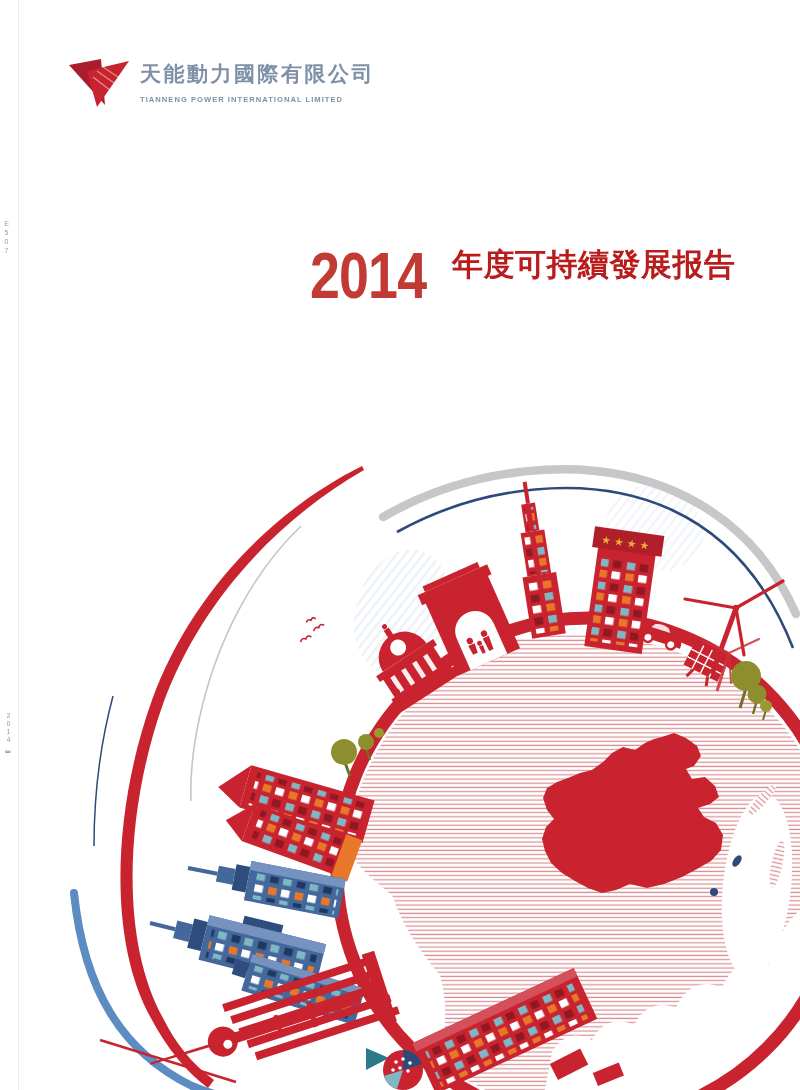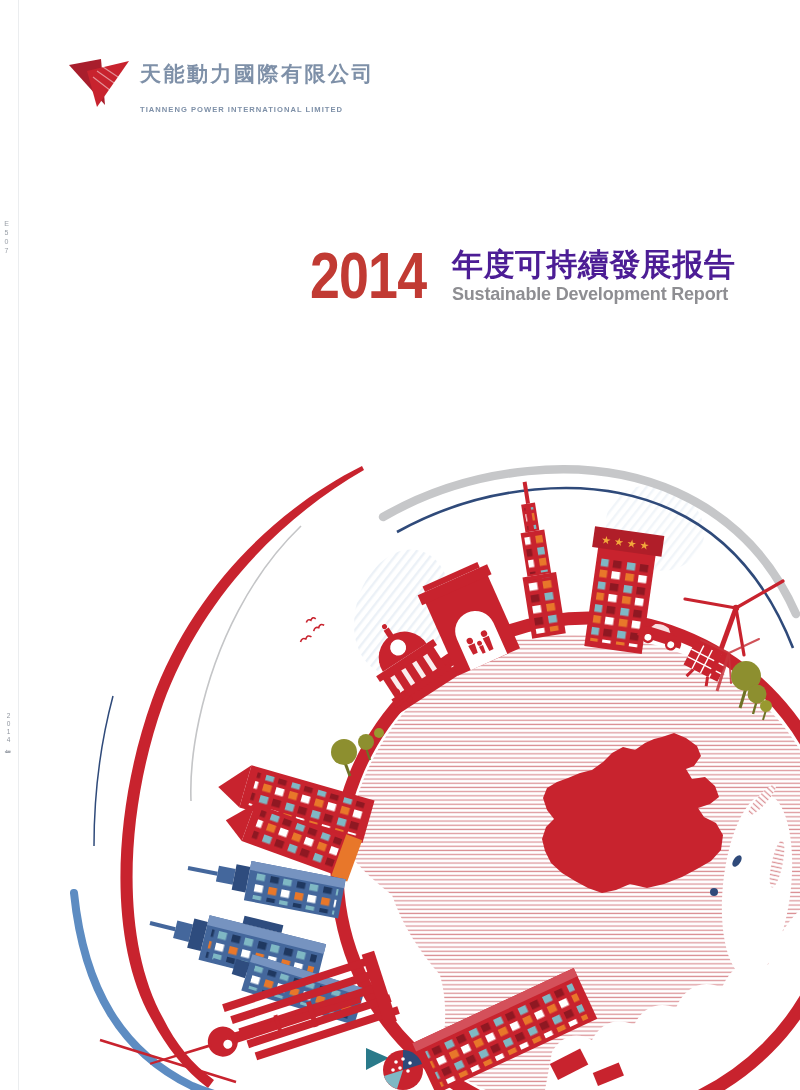--- a/index.html
+++ b/index.html
@@ -7,32 +7,32 @@
     width:800px;height:1090px;position:relative;overflow:hidden;
     background:#FFFFFF;
     font-family:"Liberation Sans","DejaVu Sans",sans-serif;
   }
   .fold-line{position:absolute;left:18px;top:0;width:1px;height:1090px;background:#E6E8EB;opacity:.8;}
   
   .logo{position:absolute;left:67px;top:57px;display:flex;align-items:flex-start;}
   .logo-mark{width:64px;height:52px;flex:0 0 auto;}
   .logo-text{margin-left:9px;padding-top:5px;color:#7E90A8;}
   .logo-cn{font-size:21px;font-weight:700;letter-spacing:2.5px;line-height:1.15;white-space:nowrap;}
-  .logo-en{font-size:7.6px;font-weight:700;letter-spacing:1.02px;margin-top:19px;white-space:nowrap;}
+  .logo-en{font-size:7.6px;font-weight:700;letter-spacing:1.02px;margin-top:9px;white-space:nowrap;}
   
   .spine{position:absolute;writing-mode:vertical-rl;text-orientation:upright;color:#9AA0A8;}
   .spine-top{left:3px;top:220px;font-size:7px;letter-spacing:2px;}
   .spine-bottom{left:3px;top:712px;font-size:6.5px;letter-spacing:1px;color:#8F959E;max-height:150px;overflow:hidden;}
   
   .title{position:absolute;left:310px;top:247px;display:flex;align-items:flex-start;}
   .title-year-box{width:134px;}
   .title-year{display:inline-block;transform:scaleX(.84);transform-origin:left top;
     font-size:64px;font-weight:700;color:#C13A33;line-height:.92;letter-spacing:-1px;white-space:nowrap;}
   .title-right{margin-left:8px;}
-  .title-cn{font-size:31px;font-weight:700;color:#4c1d95;letter-spacing:.5px;line-height:1.15;white-space:nowrap;}
+  .title-cn{font-size:31px;font-weight:700;color:#b91c1c;letter-spacing:.5px;line-height:1.15;white-space:nowrap;}
   .title-en{font-size:18px;font-weight:700;color:#8E8E92;letter-spacing:-.2px;margin-top:1px;white-space:nowrap;}
   .art{position:absolute;left:0;top:0;}
 </style>
 </head>
 <body>
 
 <div class="fold-line"></div>
 
 <div class="logo">
   <svg class="logo-mark" viewBox="0 0 64 52">
@@ -52,21 +52,20 @@
 
 <div class="spine spine-top">E507</div>
 <div class="spine spine-bottom">2014年度可持續發展報告</div>
 
 <div class="title">
   <div class="title-year-box">
     <span class="title-year">2014</span>
   </div>
   <div class="title-right">
     <div class="title-cn">年度可持續發展报告</div>
-    <div class="title-en">Sustainable Development Report</div>
   </div>
 </div>
 
 <svg class="art" width="800" height="1090" viewBox="0 0 800 1090">
   <defs>
     <pattern id="mapHatch" width="7" height="4.2" patternUnits="userSpaceOnUse">
       <rect width="7" height="4.2" fill="#FFFFFF"></rect>
       <rect y="1.4" width="7" height="1.25" fill="#DB9296"></rect>
     </pattern>
     <pattern id="cloudHatch" width="7" height="7" patternUnits="userSpaceOnUse" patternTransform="rotate(20)">

